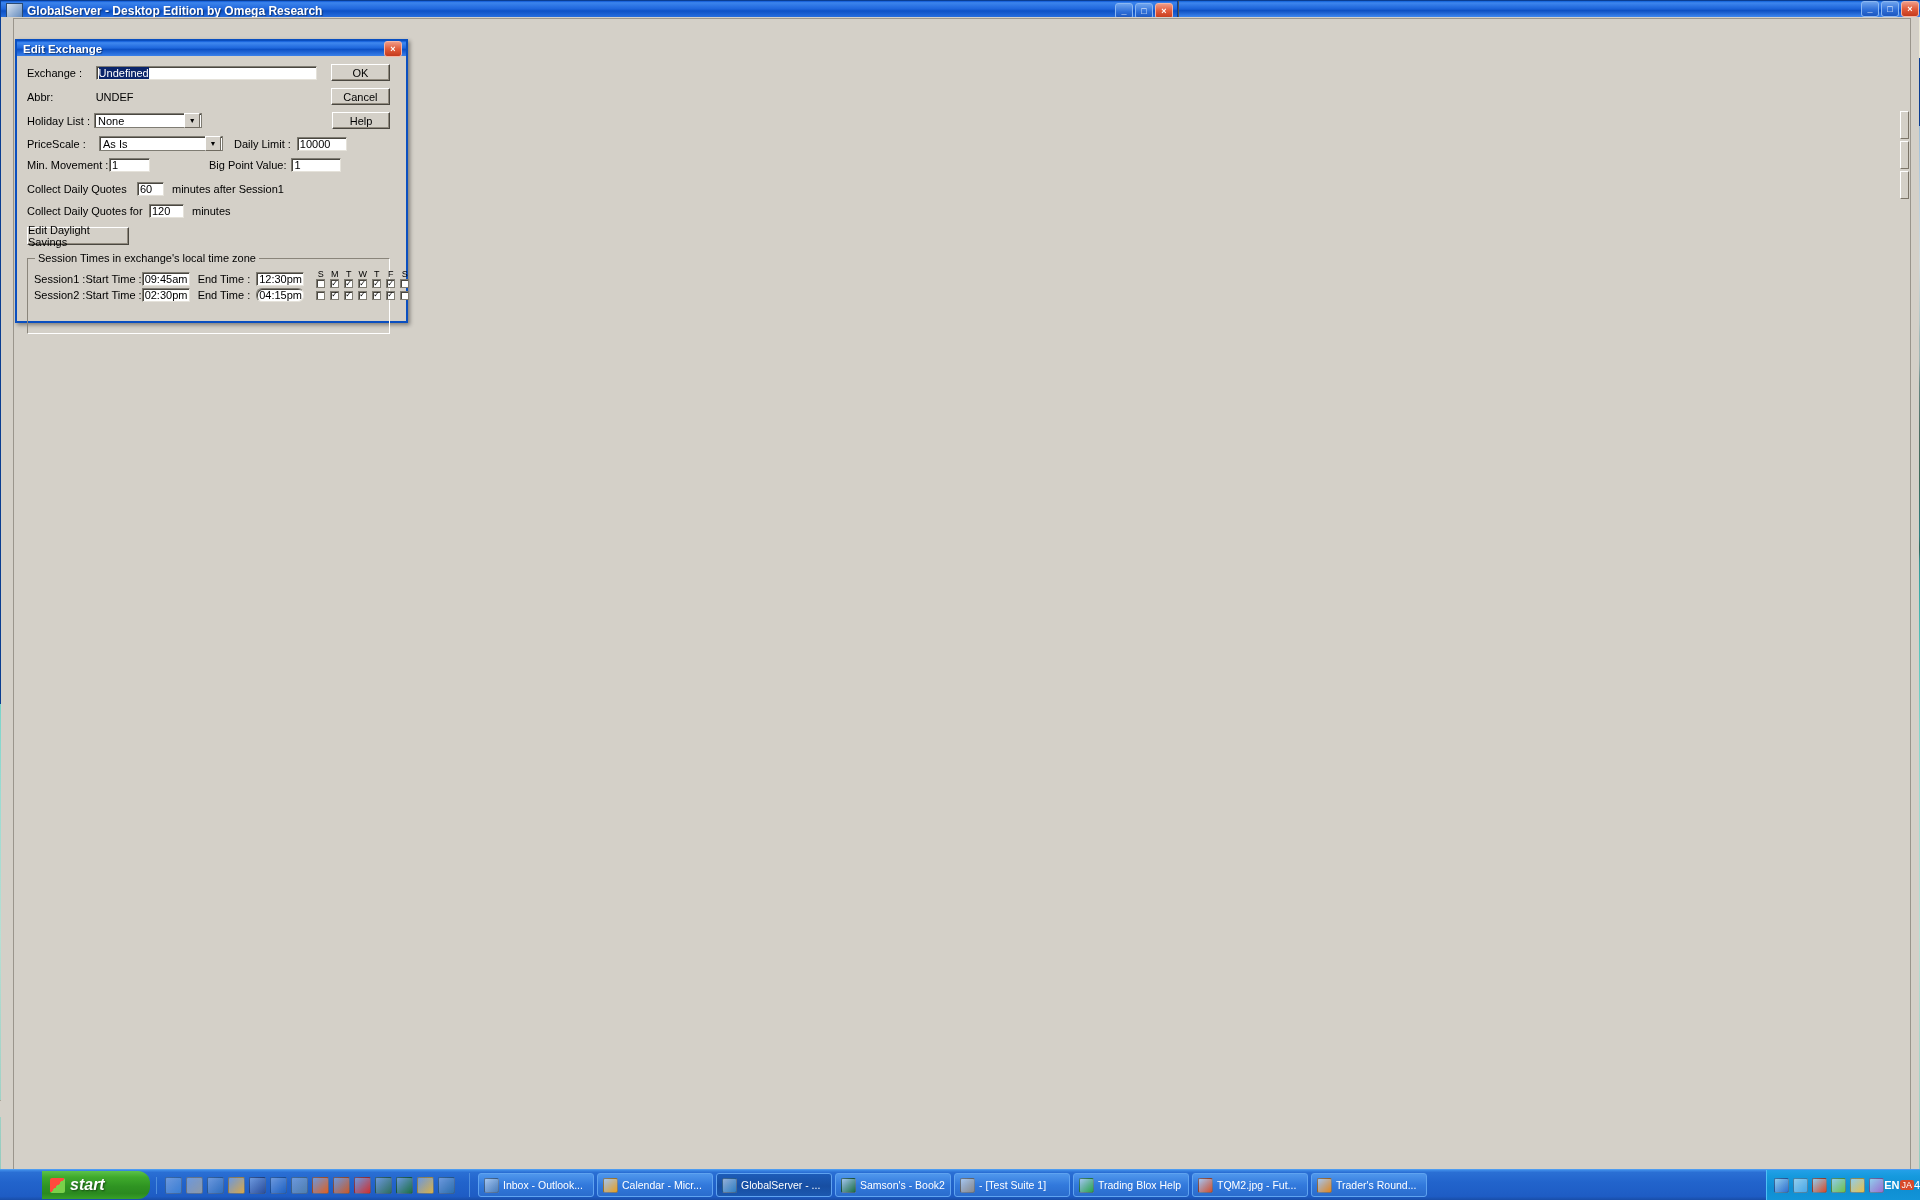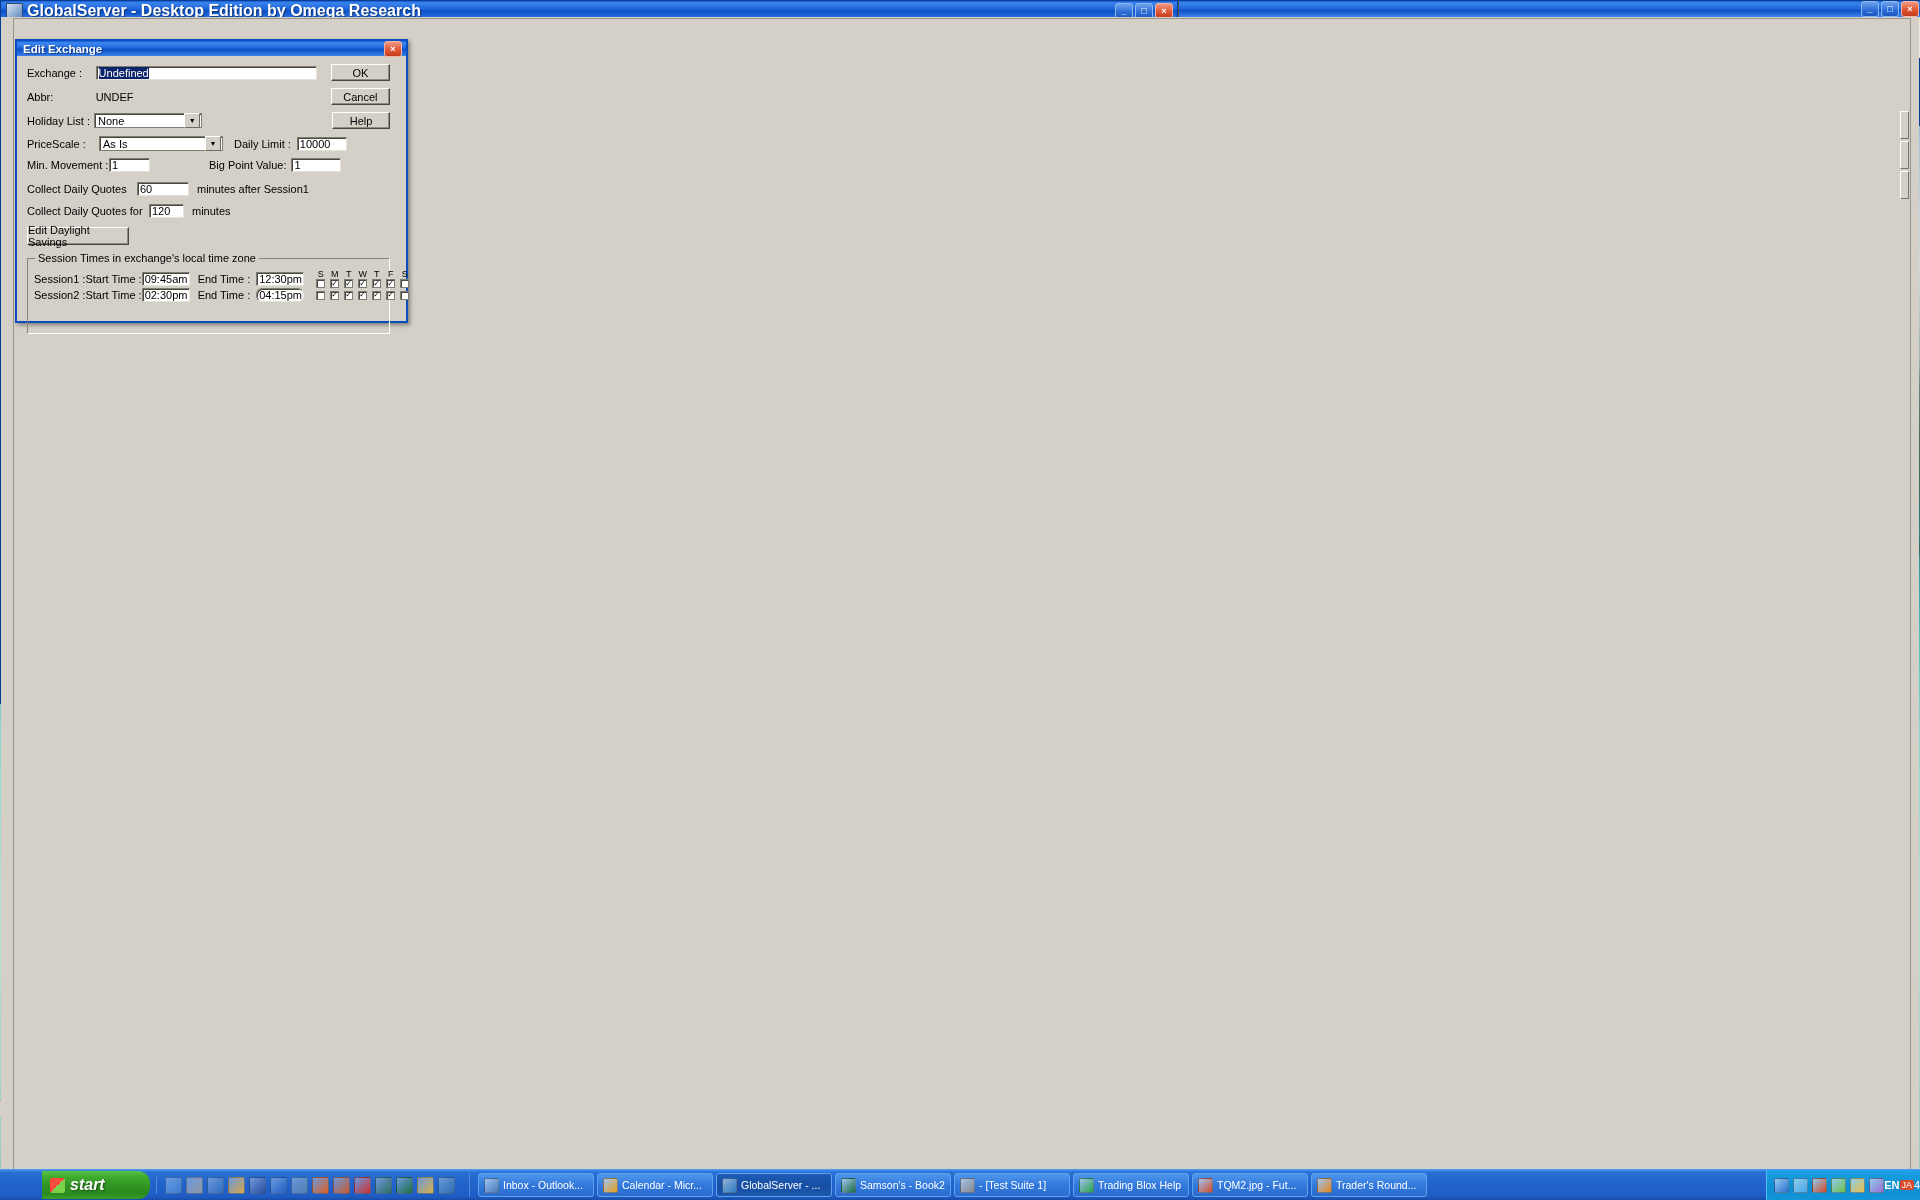--- a/index.html
+++ b/index.html
@@ -42,21 +42,21 @@
   .tbtns{display:flex;gap:2px;padding-right:2px;}
   .tbtn{width:16px;height:14px;border-radius:3px;display:flex;align-items:center;justify-content:center;
     font-size:9px;color:#fff;font-weight:bold;
     background:linear-gradient(to bottom,#6ea4ee,#2f6fd8 55%,#1c57bf);border:1px solid #8bb7f2;}
   .tbtn.close{background:linear-gradient(to bottom,#f09a86,#e25b3a 50%,#c43a1c);border-color:#f5b5a4;}
 
   
   #app{left:0;top:0;width:1176px;height:702px;border:1px solid #0a3d91;background:#ece9d8;}
   #appTitle{height:19px;
     background:linear-gradient(to bottom,#0f58d6 0%,#3b84ec 9%,#1f66dc 42%,#0d51c6 52%,#2a72e2 90%,#6fa3f0 100%);}
-  #appTitle .tlabel{font-size:16px;}
+  #appTitle .tlabel{font-size:12px;}
   .menubar{height:17px;background:#ece9d8;display:flex;align-items:center;padding-left:6px;gap:14px;
     border-bottom:1px solid #d5d0bf;}
   .menubar span{color:#9a968a;font-size:11px;}
   .tabstrip{height:21px;background:#ece9d8;display:flex;align-items:flex-end;padding-left:6px;gap:1px;}
   .tab{height:19px;display:flex;align-items:center;gap:4px;padding:0 8px;font-size:11px;color:#3a3a3a;
     background:#ece9d8;border:1px solid #b5b0a0;border-bottom:none;border-radius:3px 3px 0 0;}
   .tab.active{height:21px;font-weight:bold;color:#000;background:#f3f1e6;border-color:#8c8878;}
   .tab.disabled{color:#b3ada0;}
   .tabicon{width:13px;height:12px;display:inline-block;flex:0 0 auto;}
 
@@ -512,21 +512,21 @@
             <span>1</span>
           </div>
           <span class="lbl" style="margin-left:59px;">Big Point Value:</span>
           <div class="tf" style="width:50px;margin-left:5px;">
             <span>1</span>
           </div>
         </div>
 
         <div class="row" style="margin-bottom:8px;">
           <span class="lbl" style="width:110px;">Collect Daily Quotes</span>
-          <div class="tf" style="width:52px;">
+          <div class="tf" style="width:27px;">
             <span>60</span>
           </div>
           <span class="lbl" style="margin-left:8px;">minutes after Session1</span>
         </div>
 
         <div class="row" style="margin-bottom:9px;">
           <span class="lbl" style="width:122px;">Collect Daily Quotes for</span>
           <div class="tf" style="width:35px;">
             <span>120</span>
           </div>

